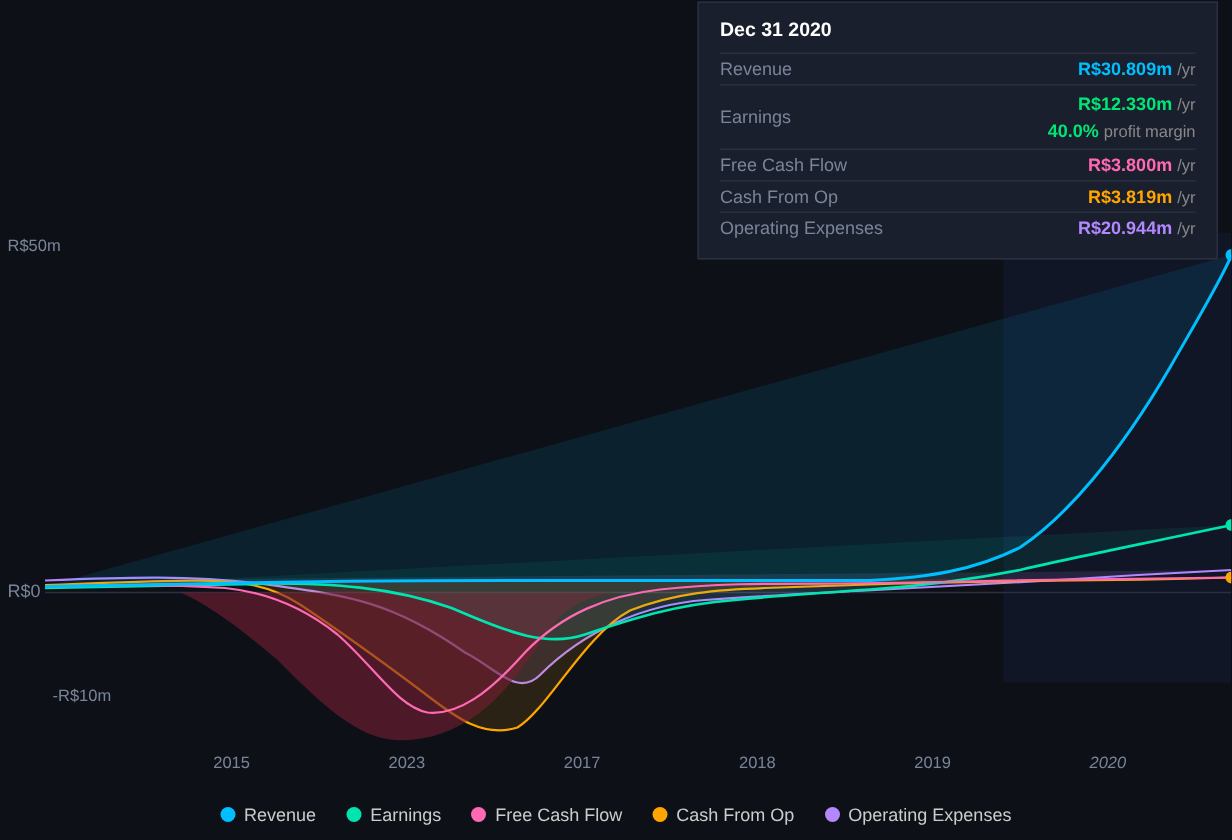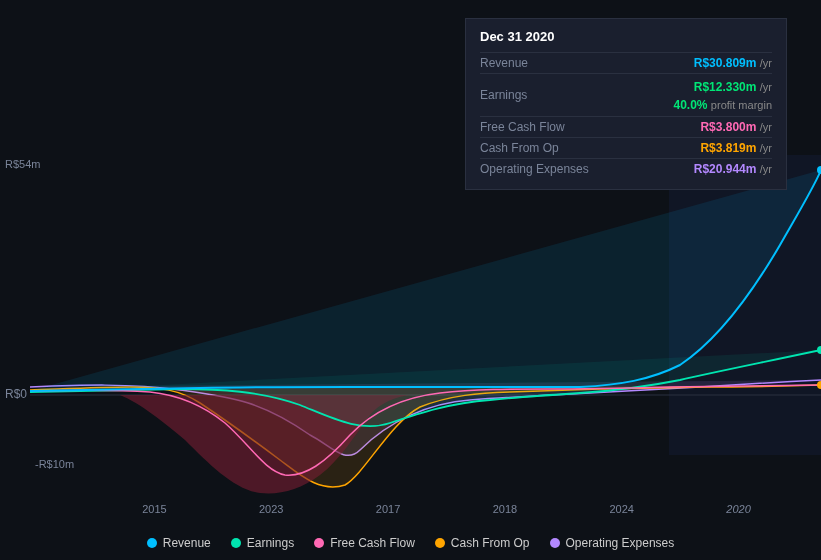--- a/index.html
+++ b/index.html
@@ -8,26 +8,26 @@
       height: 560px;
       background: #0d1117;
       font-family: Arial, sans-serif;
       overflow: hidden;
       position: relative;
     }
 
     
     .info-box {
       position: absolute;
-      top: 18px;
+      top: 1px;
       left: 465px;
       background: #1a1f2e;
       border: 1px solid #2a3040;
       padding: 10px 14px;
-      width: 322px;
+      width: 347px;
       z-index: 10;
     }
     .info-box-title {
       color: #ffffff;
       font-size: 13px;
       font-weight: bold;
       margin-bottom: 8px;
     }
     .info-row {
       display: flex;
@@ -134,21 +134,21 @@
   <div class="info-row">
     <span class="info-label">Cash From Op</span>
     <span class="info-value val-cashop">R$3.819m <span class="info-sub">/yr</span></span>
   </div>
   <div class="info-row">
     <span class="info-label">Operating Expenses</span>
     <span class="info-value val-opex">R$20.944m <span class="info-sub">/yr</span></span>
   </div>
 </div>
 
-<div class="y-label y-label-top" style="position:absolute; top:158px; left:5px; color:#7a8499; font-size:11px;">R$54m</div>
+<div class="y-label y-label-top" style="position:absolute; top:158px; left:5px; color:#7a8499; font-size:11px;">R$50m</div>
 <div class="y-label y-label-mid" style="position:absolute; top:387px; left:5px; color:#7a8499; font-size:12px;">R$0</div>
 <div class="y-label y-label-bot" style="position:absolute; top:458px; left:5px; color:#7a8499; font-size:11px;margin-left:30px;">-R$10m</div>
 
 <svg class="chart-svg" style="position:absolute; top:155px; left:0; width:821px; height:340px;" viewBox="0 0 821 340">
 
   <rect x="669" y="0" width="152" height="300" fill="rgba(20,28,50,0.55)"></rect>
 
   <line x1="30" y1="240" x2="821" y2="240" stroke="#2a3040" stroke-width="1"></line>
 
   <path d="M 30,232 C 80,230 130,228 180,235 C 230,242 260,245 310,280 C 330,290 345,310 360,295 C 390,265 430,248 470,245 C 510,242 550,240 590,238 C 630,236 660,234 700,232 C 730,230 760,228 821,225" stroke="#b388ff" stroke-width="1.5" fill="rgba(179,136,255,0.12)"></path>
@@ -166,21 +166,21 @@
   <circle cx="821" cy="15" r="4" fill="#00bfff"></circle>
   <circle cx="821" cy="195" r="4" fill="#00e5b0"></circle>
   <circle cx="821" cy="230" r="4" fill="#ffa500"></circle>
 </svg>
 
 <div style="position:absolute; bottom:45px; left:0; width:821px; display:flex; justify-content:space-around; padding: 0 60px; margin-left: 36px;">
   <span class="x-label" style="color:#7a8499; font-size:11px;">2015</span>
   <span class="x-label" style="color:#7a8499; font-size:11px;">2023</span>
   <span class="x-label" style="color:#7a8499; font-size:11px;">2017</span>
   <span class="x-label" style="color:#7a8499; font-size:11px;">2018</span>
-  <span class="x-label" style="color:#7a8499; font-size:11px;">2024</span>
+  <span class="x-label" style="color:#7a8499; font-size:11px;">2019</span>
   <span class="x-label" style="color:#7a8499; font-size:11px;font-style:italic;">2020</span>
 </div>
 
 <div class="legend">
   <div class="legend-item">
     <div class="legend-dot" style="background:#00bfff;"></div>
     <span class="legend-label">Revenue</span>
   </div>
   <div class="legend-item">
     <div class="legend-dot" style="background:#00e5b0;"></div>

